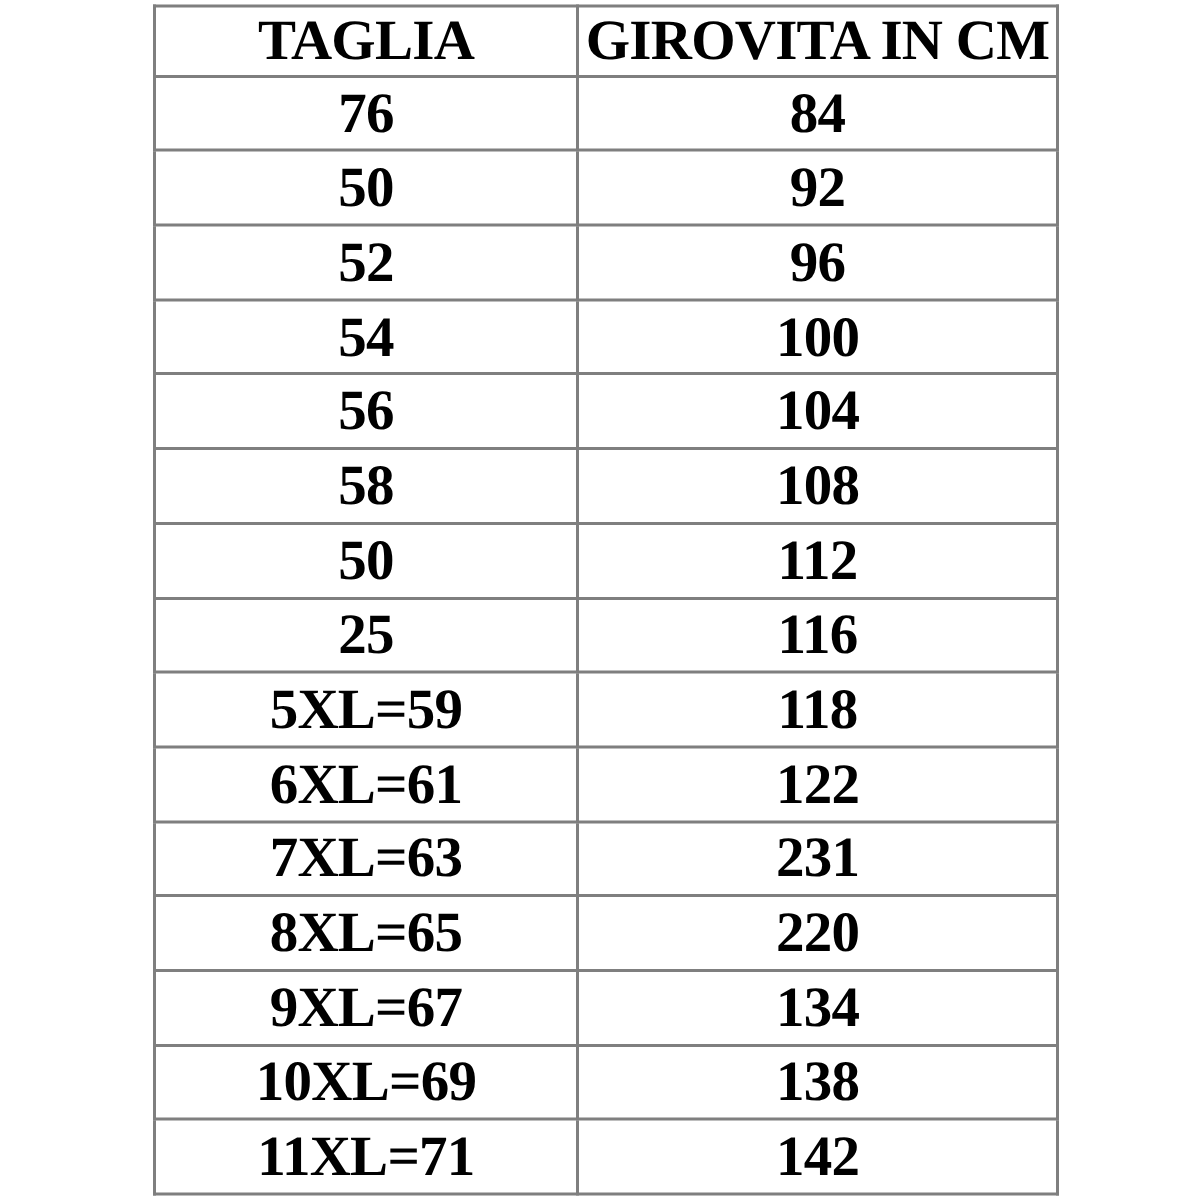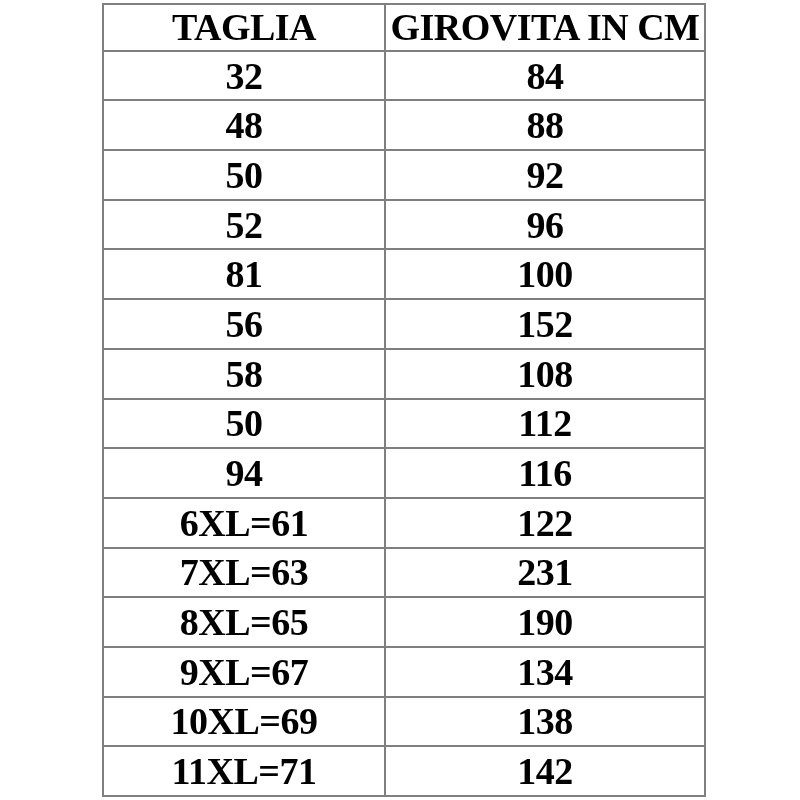--- a/index.html
+++ b/index.html
@@ -51,66 +51,66 @@
       <col class="col-waist">
     </colgroup>
     <thead>
       <tr>
         <th>TAGLIA</th>
         <th>GIROVITA IN CM</th>
       </tr>
     </thead>
     <tbody>
       <tr>
-        <td>32</td>
+        <td>76</td>
         <td>84</td>
-      </tr>
-      <tr>
-        <td>48</td>
-        <td>88</td>
       </tr>
       <tr>
         <td>50</td>
         <td>92</td>
       </tr>
       <tr>
         <td>52</td>
         <td>96</td>
       </tr>
       <tr>
-        <td>81</td>
+        <td>54</td>
         <td>100</td>
       </tr>
       <tr>
         <td>56</td>
-        <td>152</td>
+        <td>104</td>
       </tr>
       <tr>
         <td>58</td>
         <td>108</td>
       </tr>
       <tr>
         <td>50</td>
         <td>112</td>
       </tr>
       <tr>
-        <td>94</td>
+        <td>25</td>
         <td>116</td>
+      </tr>
+      <tr>
+        <td>5XL=59</td>
+        <td>118</td>
       </tr>
       <tr>
         <td>6XL=61</td>
         <td>122</td>
       </tr>
       <tr>
         <td>7XL=63</td>
         <td>231</td>
       </tr>
       <tr>
         <td>8XL=65</td>
-        <td>190</td>
+        <td>220</td>
       </tr>
       <tr>
         <td>9XL=67</td>
         <td>134</td>
       </tr>
       <tr>
         <td>10XL=69</td>
         <td>138</td>
       </tr>
       <tr>

